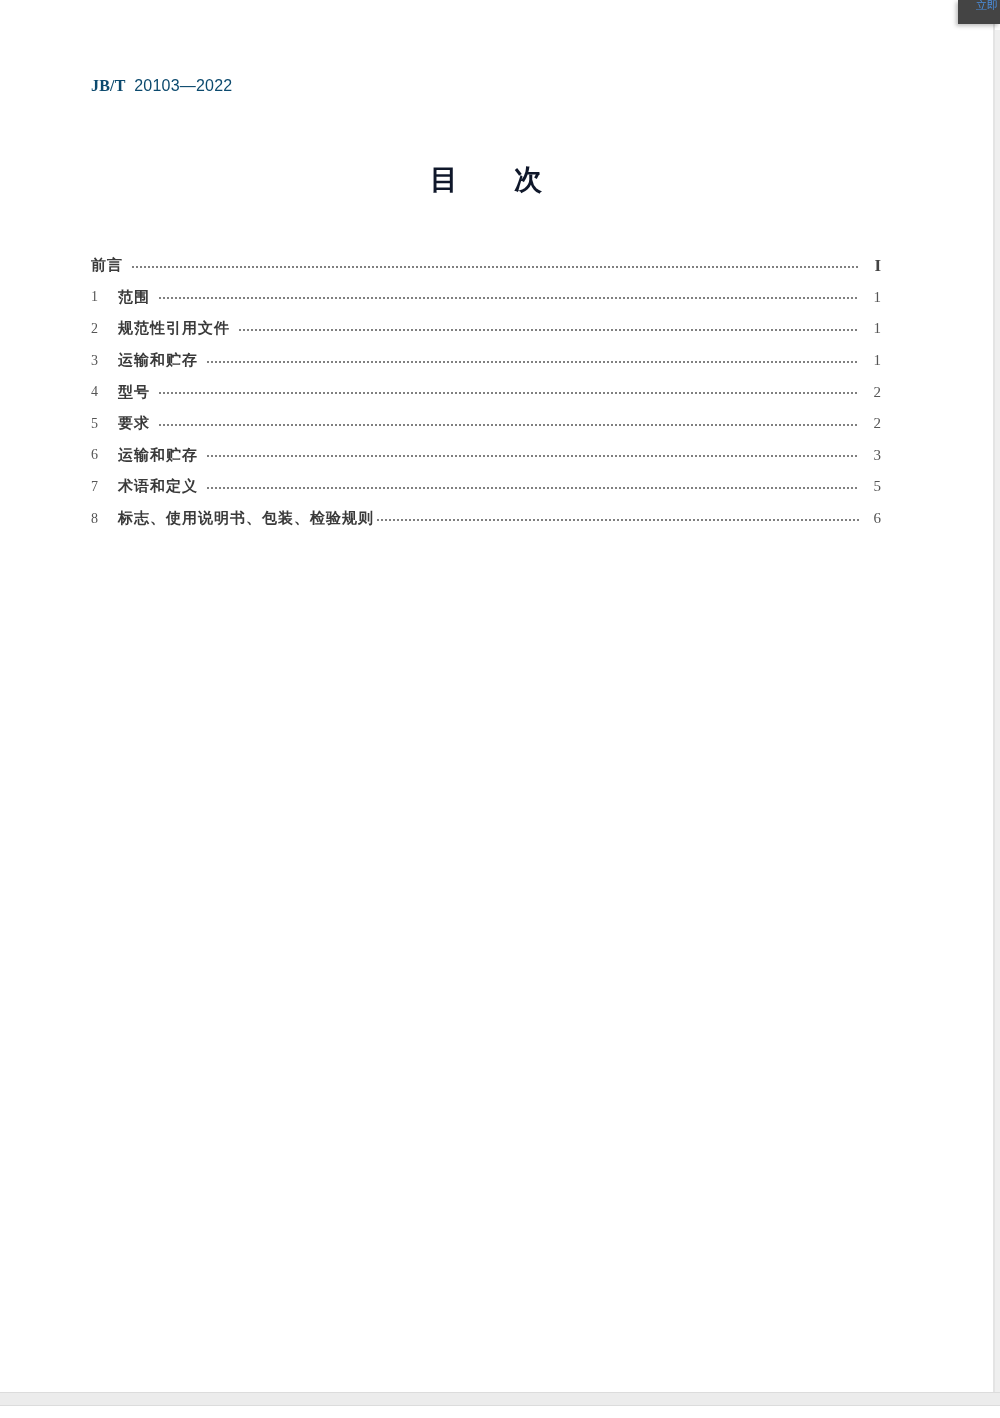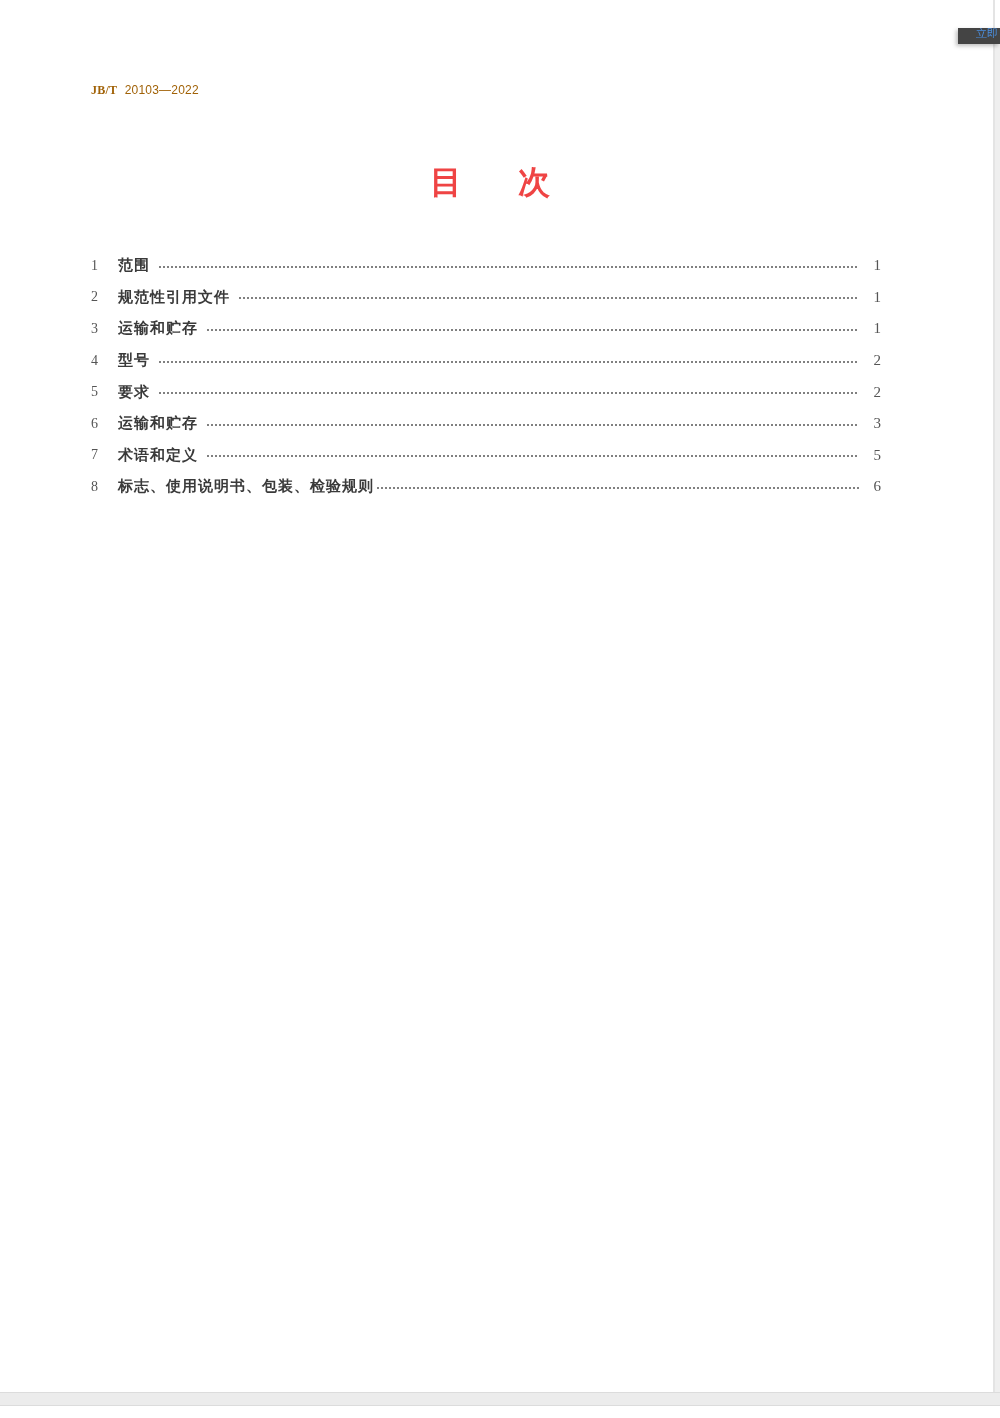--- a/index.html
+++ b/index.html
@@ -43,44 +43,42 @@
       top: 30px;
       width: 5px;
       height: 1362px;
       background: #efefef;
     }
     .corner-button {
       position: absolute;
       left: 958px;
       top: 0;
       width: 42px;
-      height: 16px;
+      height: 24px;
       background: #444444;
       box-shadow: -2px 2px 4px rgba(0,0,0,0.25);
       overflow: hidden;
-      margin-top: 28px;
     }
     .corner-button span {
       position: absolute;
       left: 18px;
       top: -2px;
       font-family: "DejaVu Sans", sans-serif;
       font-size: 11px;
       color: #4a8fe0;
       white-space: nowrap;
     }
     .std-code {
       position: absolute;
       left: 91px;
       top: 77px;
       font-family: "Liberation Sans", sans-serif;
-      font-size: 12px;
-      color: #a16207;
+      font-size: 16px;
+      color: #0c4a6e;
       letter-spacing: 0.2px;
-      margin-top: 6px;
     }
     .std-code .prefix {
       font-family: "Liberation Serif", serif;
       font-weight: bold;
       margin-right: 4px;
     }
     .watermark {
       position: absolute;
       left: 200px;
       top: 126px;
@@ -90,22 +88,22 @@
       color: #efefef;
       letter-spacing: 1px;
       line-height: 1;
     }
     .toc-title {
       position: absolute;
       left: 430px;
       top: 166px;
       font-family: "DejaVu Sans", sans-serif;
       font-weight: bold;
-      font-size: 32px;
-      color: #ef4444;
+      font-size: 28px;
+      color: #0f172a;
       letter-spacing: 56px;
       line-height: 1;
     }
     .toc {
       position: absolute;
       left: 91px;
       top: 250px;
       width: 790px;
     }
     .toc-row {
@@ -165,20 +163,25 @@
 
     <div class="std-code">
       <span class="prefix">JB/T</span>
       <span>20103—2022</span>
     </div>
 
 
     <div class="toc-title">目次</div>
 
     <div class="toc">
+      <div class="toc-row preface">
+        <span class="toc-label">前言</span>
+        <span class="toc-leader"></span>
+        <span class="toc-page">I</span>
+      </div>
       <div class="toc-row">
         <span class="toc-num">1</span>
         <span class="toc-label">范围</span>
         <span class="toc-leader"></span>
         <span class="toc-page">1</span>
       </div>
       <div class="toc-row">
         <span class="toc-num">2</span>
         <span class="toc-label">规范性引用文件</span>
         <span class="toc-leader"></span>

